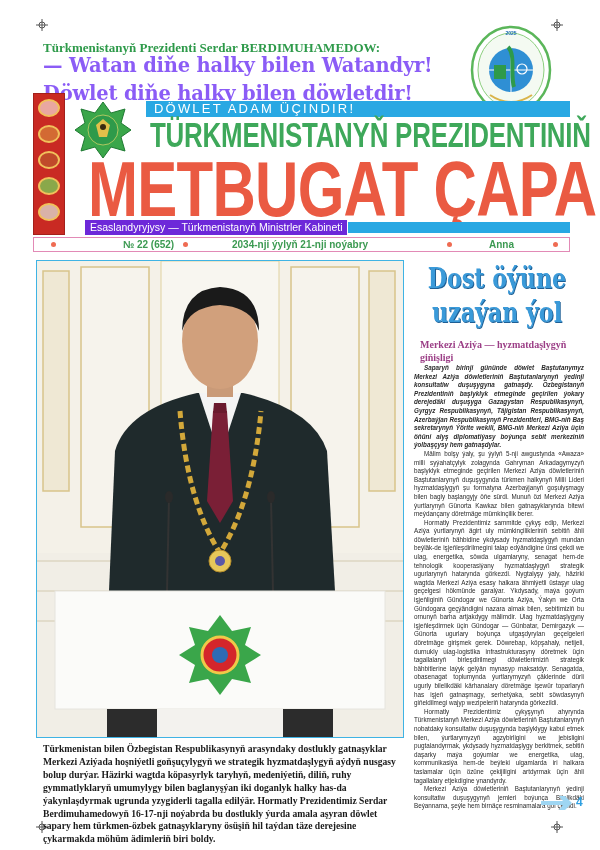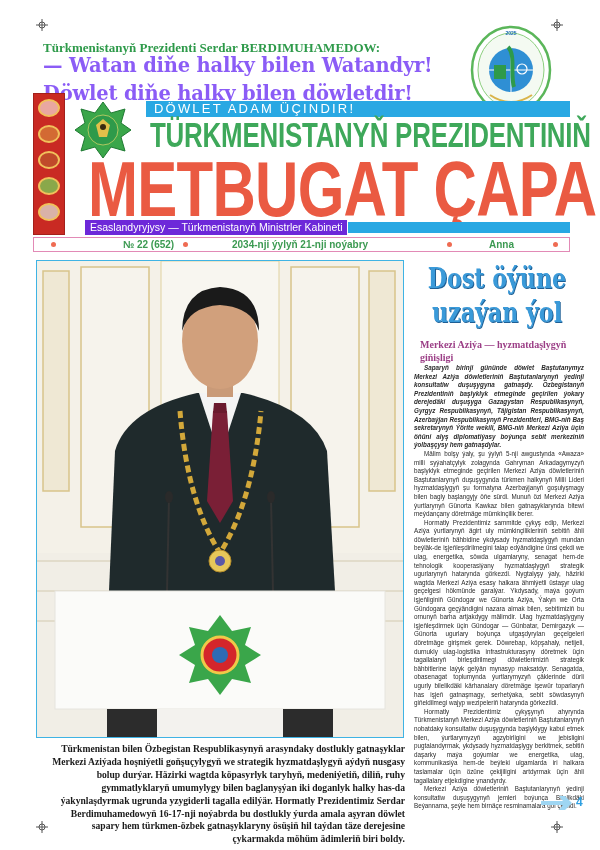--- a/index.html
+++ b/index.html
@@ -93,21 +93,21 @@
   .photo {
     position: absolute; left: 36px; top: 260px; width: 368px; height: 478px;
     border: 1px solid #3fb3e4; box-sizing: border-box; overflow: hidden;
     background: linear-gradient(180deg, #f3efe4 0%, #f7f4ec 40%, #eeeae0 100%);
   }
 
   
   .caption {
     position: absolute; left: 43px; top: 743px; width: 362px;
     font-family: "Liberation Serif", serif; font-weight: bold; font-size: 9.6px;
-    line-height: 12.9px; color: #1a1a1a; text-align: right;
+    line-height: 12.9px; color: #1a1a1a; text-align: left;
   }
 
   
   .article-title {
     position: absolute; left: 408px; top: 262px; width: 178px; text-align: center;
     font-family: "DejaVu Serif", serif; font-weight: bold; color: #3a9ad9;
     font-size: 27px; line-height: 34px; white-space: nowrap;
     text-shadow: 1px 1px 0 #1e5f95; transform: scaleX(0.82); transform-origin: center top;
   }
   .article-subtitle {

